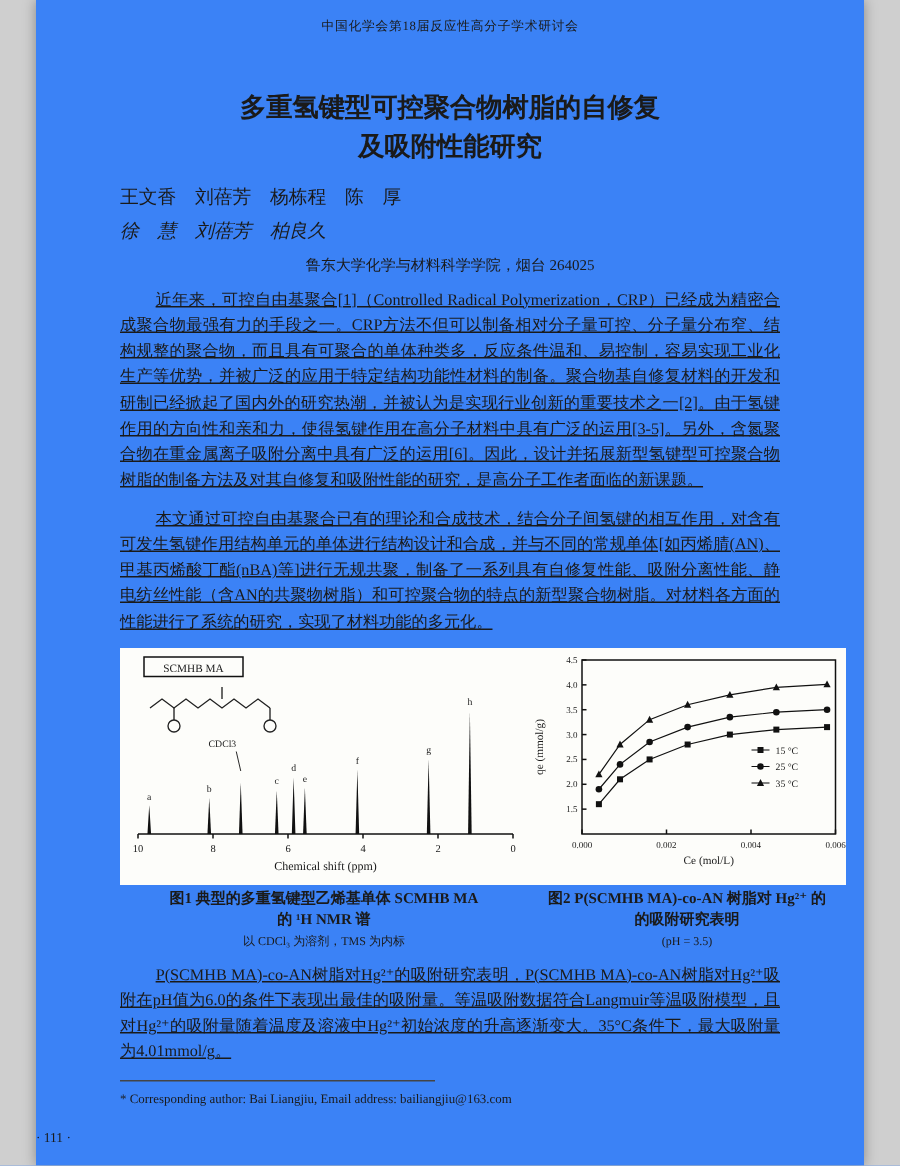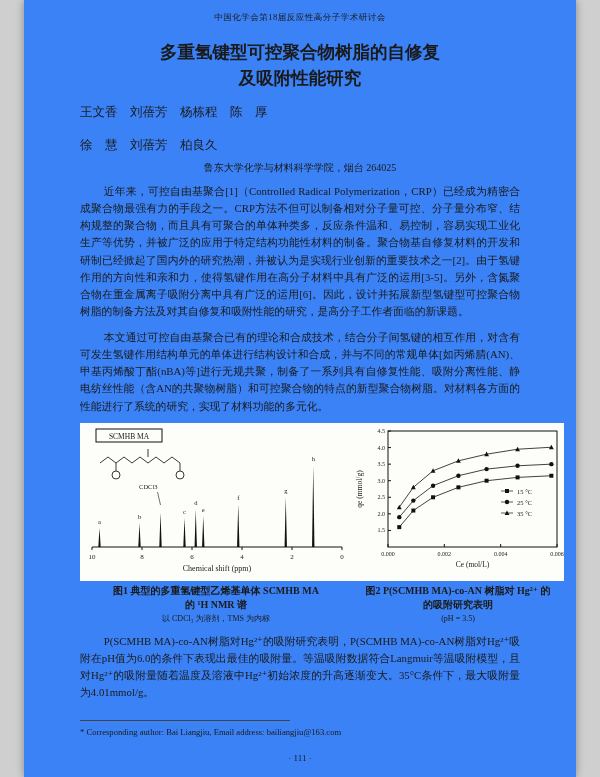--- a/index.html
+++ b/index.html
@@ -4,36 +4,36 @@
 <style>
   html,body { margin:0; padding:0; background:#cfcfcf; }
   .page {
     width:552px; height:777px; margin:0 auto; position:relative;
     background:#3b82f6; color:#1a1a1a; box-sizing:border-box;
     padding:12px 56px 0 56px; overflow:hidden;
     font-family:"Liberation Serif","DejaVu Serif",serif;
     box-shadow:0 0 8px rgba(0,0,0,.35);
   }
   .conf-header { text-align:center; font-size:8.5px; letter-spacing:.5px; }
-  .paper-title { margin:15px 0 0 0; text-align:center; font-size:17.5px; font-weight:bold; line-height:1.5; }
+  .paper-title { margin:34px 0 0 0; text-align:center; font-size:17.5px; font-weight:bold; line-height:1.5; }
   .authors-line { text-align:left; font-size:12.5px; margin-top:12px; }
-  .authors-line.second { margin-top:16px; }
+  .authors-line.second { margin-top:6px;font-style:italic; }
   .affiliation { text-align:center; font-size:10px; margin-top:7px; }
-  .body-para { font-size:10.8px; line-height:1.6; text-align:justify; text-indent:2.2em; margin:8px 0 0 0; }
+  .body-para { font-size:10.8px; line-height:1.6; text-align:justify; text-indent:2.2em; margin:8px 0 0 0;text-decoration:underline; }
   .figures-row { display:flex; justify-content:space-between; align-items:flex-start; margin-top:8px; }
   .figure { text-align:center; }
   .figure svg { display:block; margin:0 auto; background:#fdfdfa; }
   #fig1-svg { width:272px; height:158px; }
   #fig2-svg { width:212px; height:158px; }
   .caption { margin-top:3px; line-height:1.45; }
   .cap-main { font-size:10px; font-weight:bold; }
   .cap-sub { font-size:8px; }
   .footnote-rule { position:absolute; left:56px; bottom:56px; width:210px; border-top:1px solid #444; }
   .footnote { position:absolute; left:56px; bottom:40px; font-size:8.6px;text-align:right; }
-  .page-number { position:absolute; left:0; bottom:14px; width:100%; text-align:center; font-size:9px; }
+  .page-number { position:absolute; left:0; bottom:14px; width:100%; font-size:9px; }
 </style>
 </head>
 <body>
 
 <div class="page">
 
   <div class="conf-header">中国化学会第18届反应性高分子学术研讨会</div>
 
   <h1 class="paper-title">
     <span>多重氢键型可控聚合物树脂的自修复</span><br>

